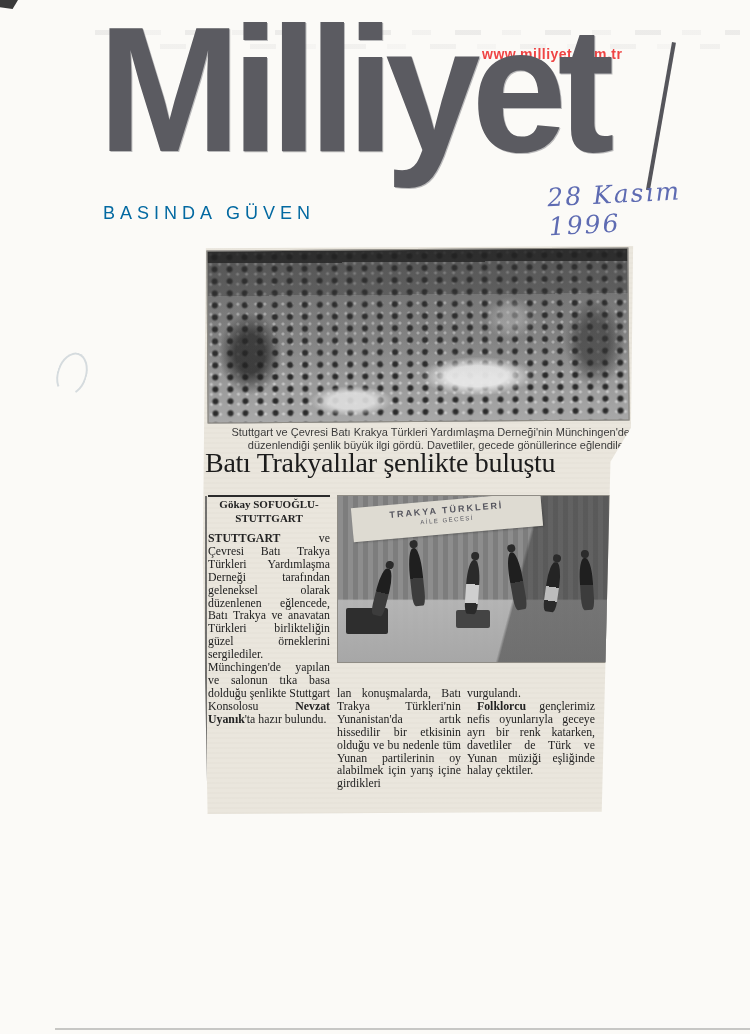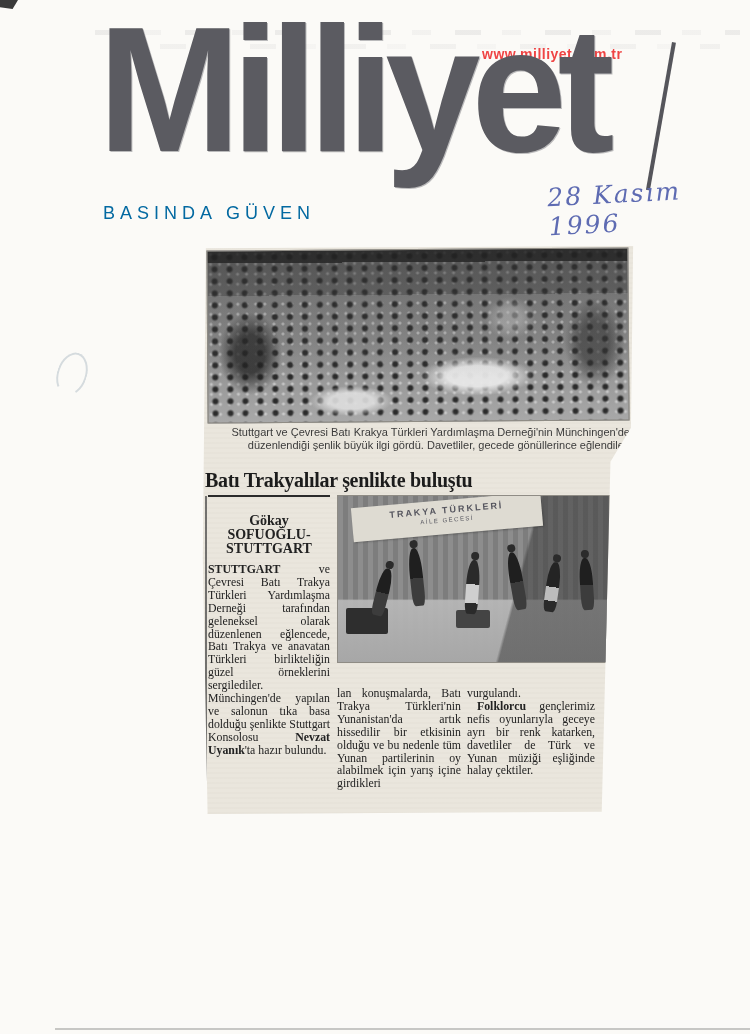--- a/index.html
+++ b/index.html
@@ -47,30 +47,30 @@
       radial-gradient(ellipse 42px 55px at 10% 60%,rgba(30,30,30,.75) 35%,rgba(30,30,30,0) 75%),
       radial-gradient(ellipse 40px 60px at 92% 55%,rgba(45,45,45,.6) 35%,rgba(45,45,45,0) 75%),
       radial-gradient(ellipse 36px 30px at 72% 40%,rgba(200,200,200,.5) 30%,rgba(200,200,200,0) 70%),
       radial-gradient(circle 3px at 7px 6px,rgba(22,22,22,.85) 2px,rgba(22,22,22,0) 4px),
       radial-gradient(circle 2px at 3px 3px,rgba(245,245,245,.45) 1px,rgba(245,245,245,0) 2px),
       linear-gradient(180deg,#6a6a6a,#a8a8a8);
     background-size:auto,auto,auto,auto,auto,auto,15px 12px,9px 10px,auto;}
   .caption-top{position:absolute;left:11px;top:180px;width:421px;
     font-family:"Liberation Sans",sans-serif;font-size:11px;line-height:13px;color:#3b3b3b;
     text-align:right;}
-  .headline{position:absolute;left:7px;top:223px;width:426px;
-    font-size:20px;font-weight:bold;color:#1c1c1c;letter-spacing:-.3px;white-space:nowrap;}
+  .headline{position:absolute;left:7px;top:201px;width:426px;
+    font-size:28px;font-weight:normal;color:#1c1c1c;letter-spacing:-.3px;white-space:nowrap;}
   
   .col{position:absolute;font-size:11.8px;line-height:12.9px;color:#222;text-align:justify;}
   .col p{margin:0;}
   .col p.ind{text-indent:10px;}
   .col1{left:10px;top:249px;width:122px;}
   .col1-rule{position:absolute;left:7px;top:250px;width:2px;height:312px;background:#4a4a4a;opacity:.75;}
-  .byline{border-top:2px solid #2a2a2a;padding-top:17px;margin-bottom:7px;
-    font-weight:bold;font-size:14px;text-align:center;line-height:14px;}
+  .byline{border-top:2px solid #2a2a2a;padding-top:0;margin-bottom:7px;
+    font-weight:bold;font-size:11px;text-align:center;line-height:14px;}
   
   .photo-stage{position:absolute;left:139px;top:249px;width:271px;height:166px;
     border:1px solid #8f8c85;overflow:hidden;
     background:
       linear-gradient(105deg,rgba(0,0,0,0) 64%,rgba(55,55,55,.5) 65%),
       linear-gradient(180deg,rgba(120,120,120,0) 62%,rgba(185,185,185,.9) 63%,#a7a7a7 100%),
       repeating-linear-gradient(90deg,#8d8d8d 0 5px,#7d7d7d 5px 10px);}
   .stage-banner{position:absolute;left:14px;top:4px;width:190px;height:34px;background:#dedbd2;
     transform:rotate(-5deg);box-shadow:1px 1px 2px rgba(0,0,0,.25);
     font-family:"Liberation Sans",sans-serif;color:#55555e;text-align:center;}

